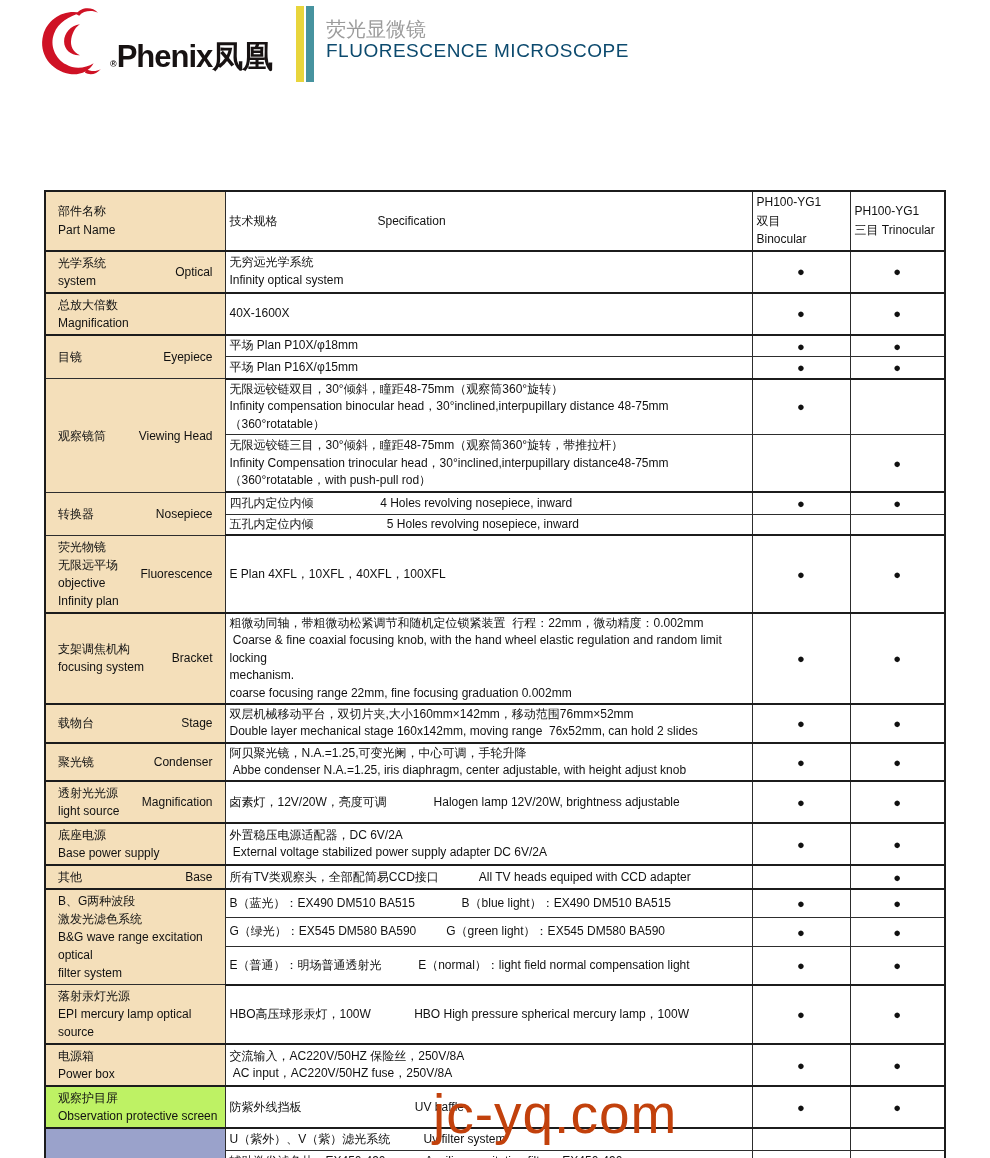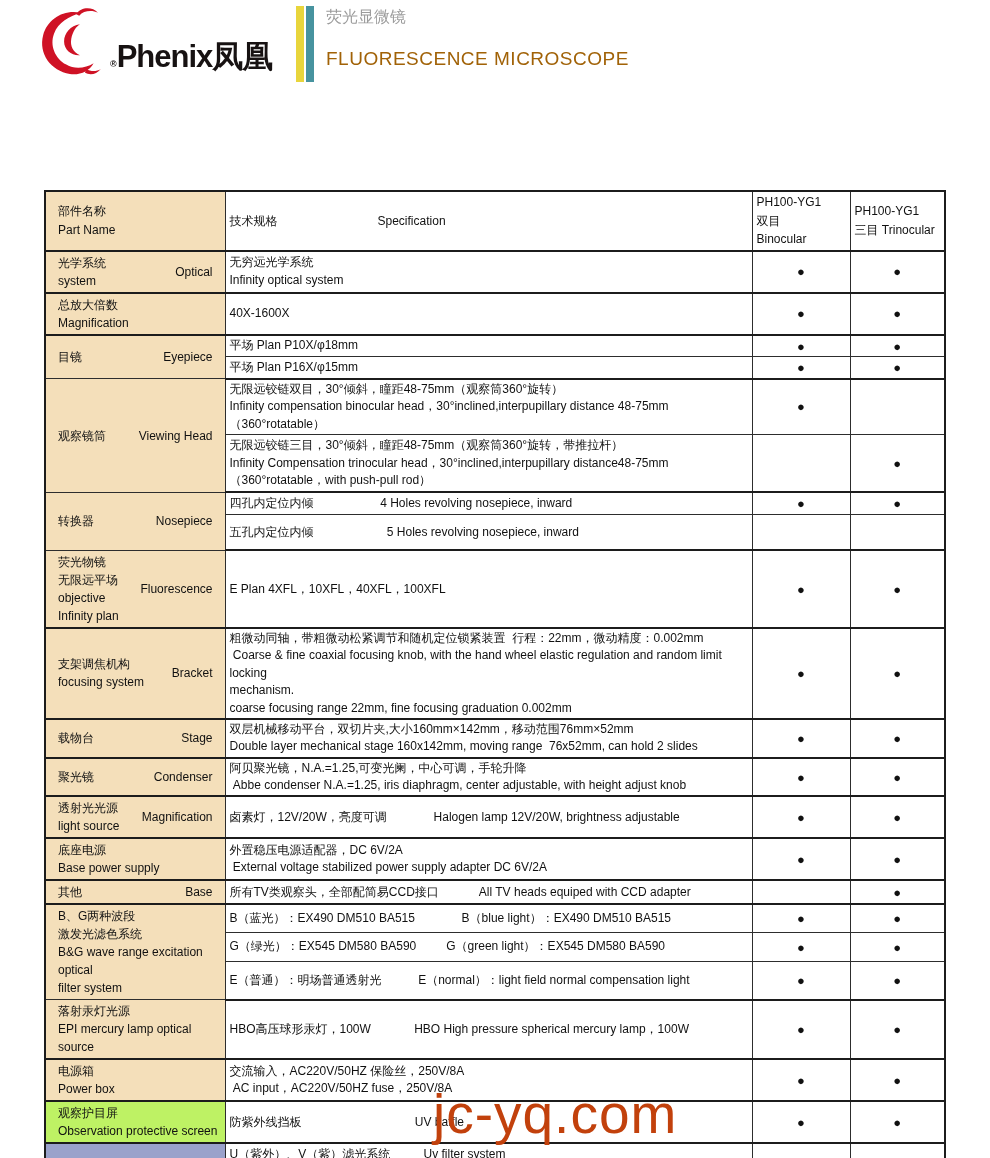--- a/index.html
+++ b/index.html
@@ -12,39 +12,39 @@
   .brand { position:absolute; left:36px; top:6px; display:flex; align-items:flex-end;text-align:center; }
   .brand svg { width:72px; height:74px; }
   .brand-text { font-size:31px; font-weight:bold; color:#171212; letter-spacing:-1px; margin-left:2px; padding-bottom:2px; }
   .reg { font-size:9px; vertical-align:baseline; margin-right:1px; }
   .titleblock { position:absolute; left:296px; top:6px; display:flex; }
   .bars { display:flex; margin-right:12px; }
   .bar { width:8px; height:76px; }
   .bar+.bar { margin-left:2px; }
   .title-col { display:flex; flex-direction:column; }
   .title-model { font-size:27px; font-weight:bold; color:#181818; line-height:1.1; }
-  .title-zh { font-size:16px; color:#9c9c9c; line-height:1.15; margin-top:2px; }
-  .title-en { font-size:19px; color:#a16207; line-height:1.1; letter-spacing:0.5px;margin-top:23px; }
+  .title-zh { font-size:20px; color:#9c9c9c; line-height:1.15; margin-top:12px; }
+  .title-en { font-size:19px; color:#0c4a6e; line-height:1.1; letter-spacing:0.5px; }
 
   
   table.spec { position:absolute; left:44px; top:190px; width:900px;
     border-collapse:collapse; table-layout:fixed; border:2px solid #1c1c1c; }
   td { border:1px solid #2d2d2d; font-size:12px; vertical-align:middle; padding:1px 4px; }
   tr.ge > td { border-bottom:2px solid #1c1c1c; }
   td.part { padding:2px 2px 2px 12px; }
   td.part .pn { display:flex; justify-content:space-between; align-items:center; }
   .pn-zh { white-space:pre-line; line-height:1.5; }
   .pn-en { white-space:nowrap; padding-right:10px; }
   td.spec-c div { white-space:pre-wrap; line-height:1.45; }
   td.mark { text-align:center; font-size:13px; padding:0; }
   td.hdr div { white-space:pre-wrap; line-height:1.55; }
   
   .h54{height:54px}.h46{height:46px}.h58{height:58px}.h60{height:60px}.h64{height:64px}.h42{height:42px}.h38{height:38px}.h37{height:37px}
   .h36{height:36px}.h34{height:34px}.h30{height:30px}.h27{height:27px}.h23{height:23px}
-  .h22{height:22px}.h21{height:36px}.h20{height:20px}
+  .h22{height:22px}.h21{height:21px}.h20{height:20px}
 
   
   .watermark { position:absolute; left:433px; top:1082px; font-size:55px; color:#c2410c;
     letter-spacing:1px; font-family:"Liberation Sans", sans-serif; }
 </style>
 </head>
 <body>
 
 <div class="brand">
   <svg viewBox="0 0 100 100" aria-hidden="true">

